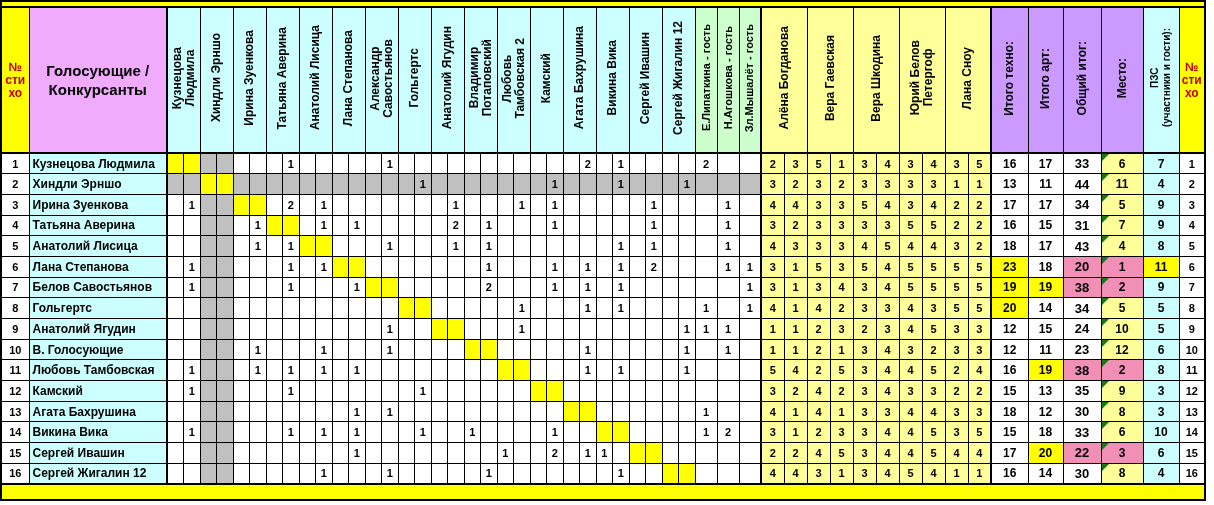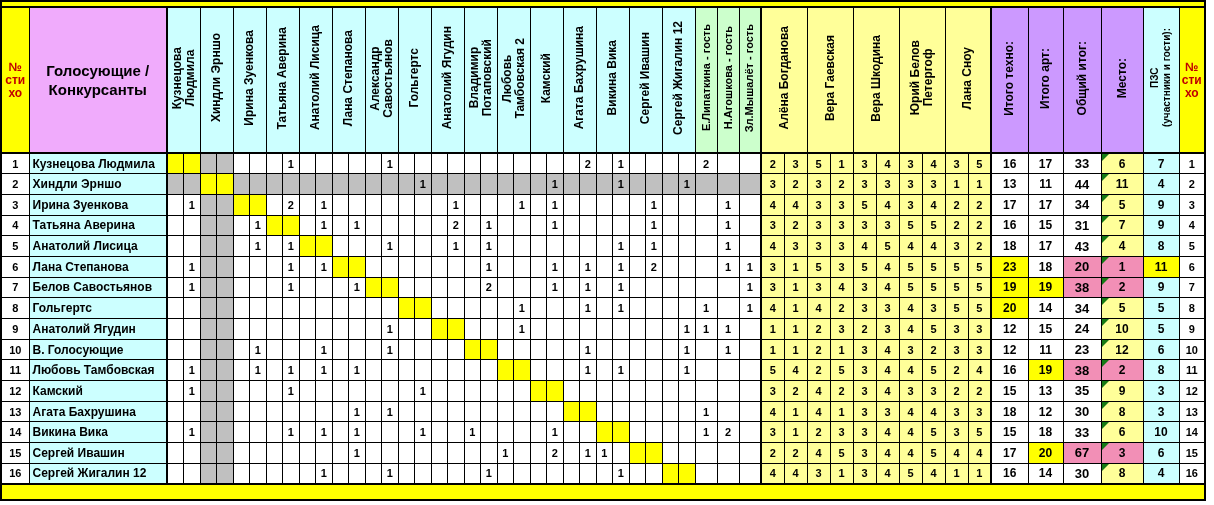--- a/index.html
+++ b/index.html
@@ -960,21 +960,21 @@
         <td class="jury">4</td>
         <td class="jury">5</td>
         <td class="jury">3</td>
         <td class="jury">4</td>
         <td class="jury">4</td>
         <td class="jury">5</td>
         <td class="jury">4</td>
         <td class="jury">4</td>
         <td class="tech thickL">17</td>
         <td class="art hlY">20</td>
-        <td class="tot hlP">67</td>
+        <td class="tot hlP">22</td>
         <td class="place hlP"><span class="tri"></span><span>3</span></td>
         <td class="pzs">6</td>
         <td class="numr">15</td>
       </tr>
       <tr style="height:20.7px">
         <td class="numl">16</td>
         <td class="name thickR">Сергей Жигалин 12</td>
         <td class="vc"></td>
         <td class="vc"></td>
         <td class="vc grey"></td>

